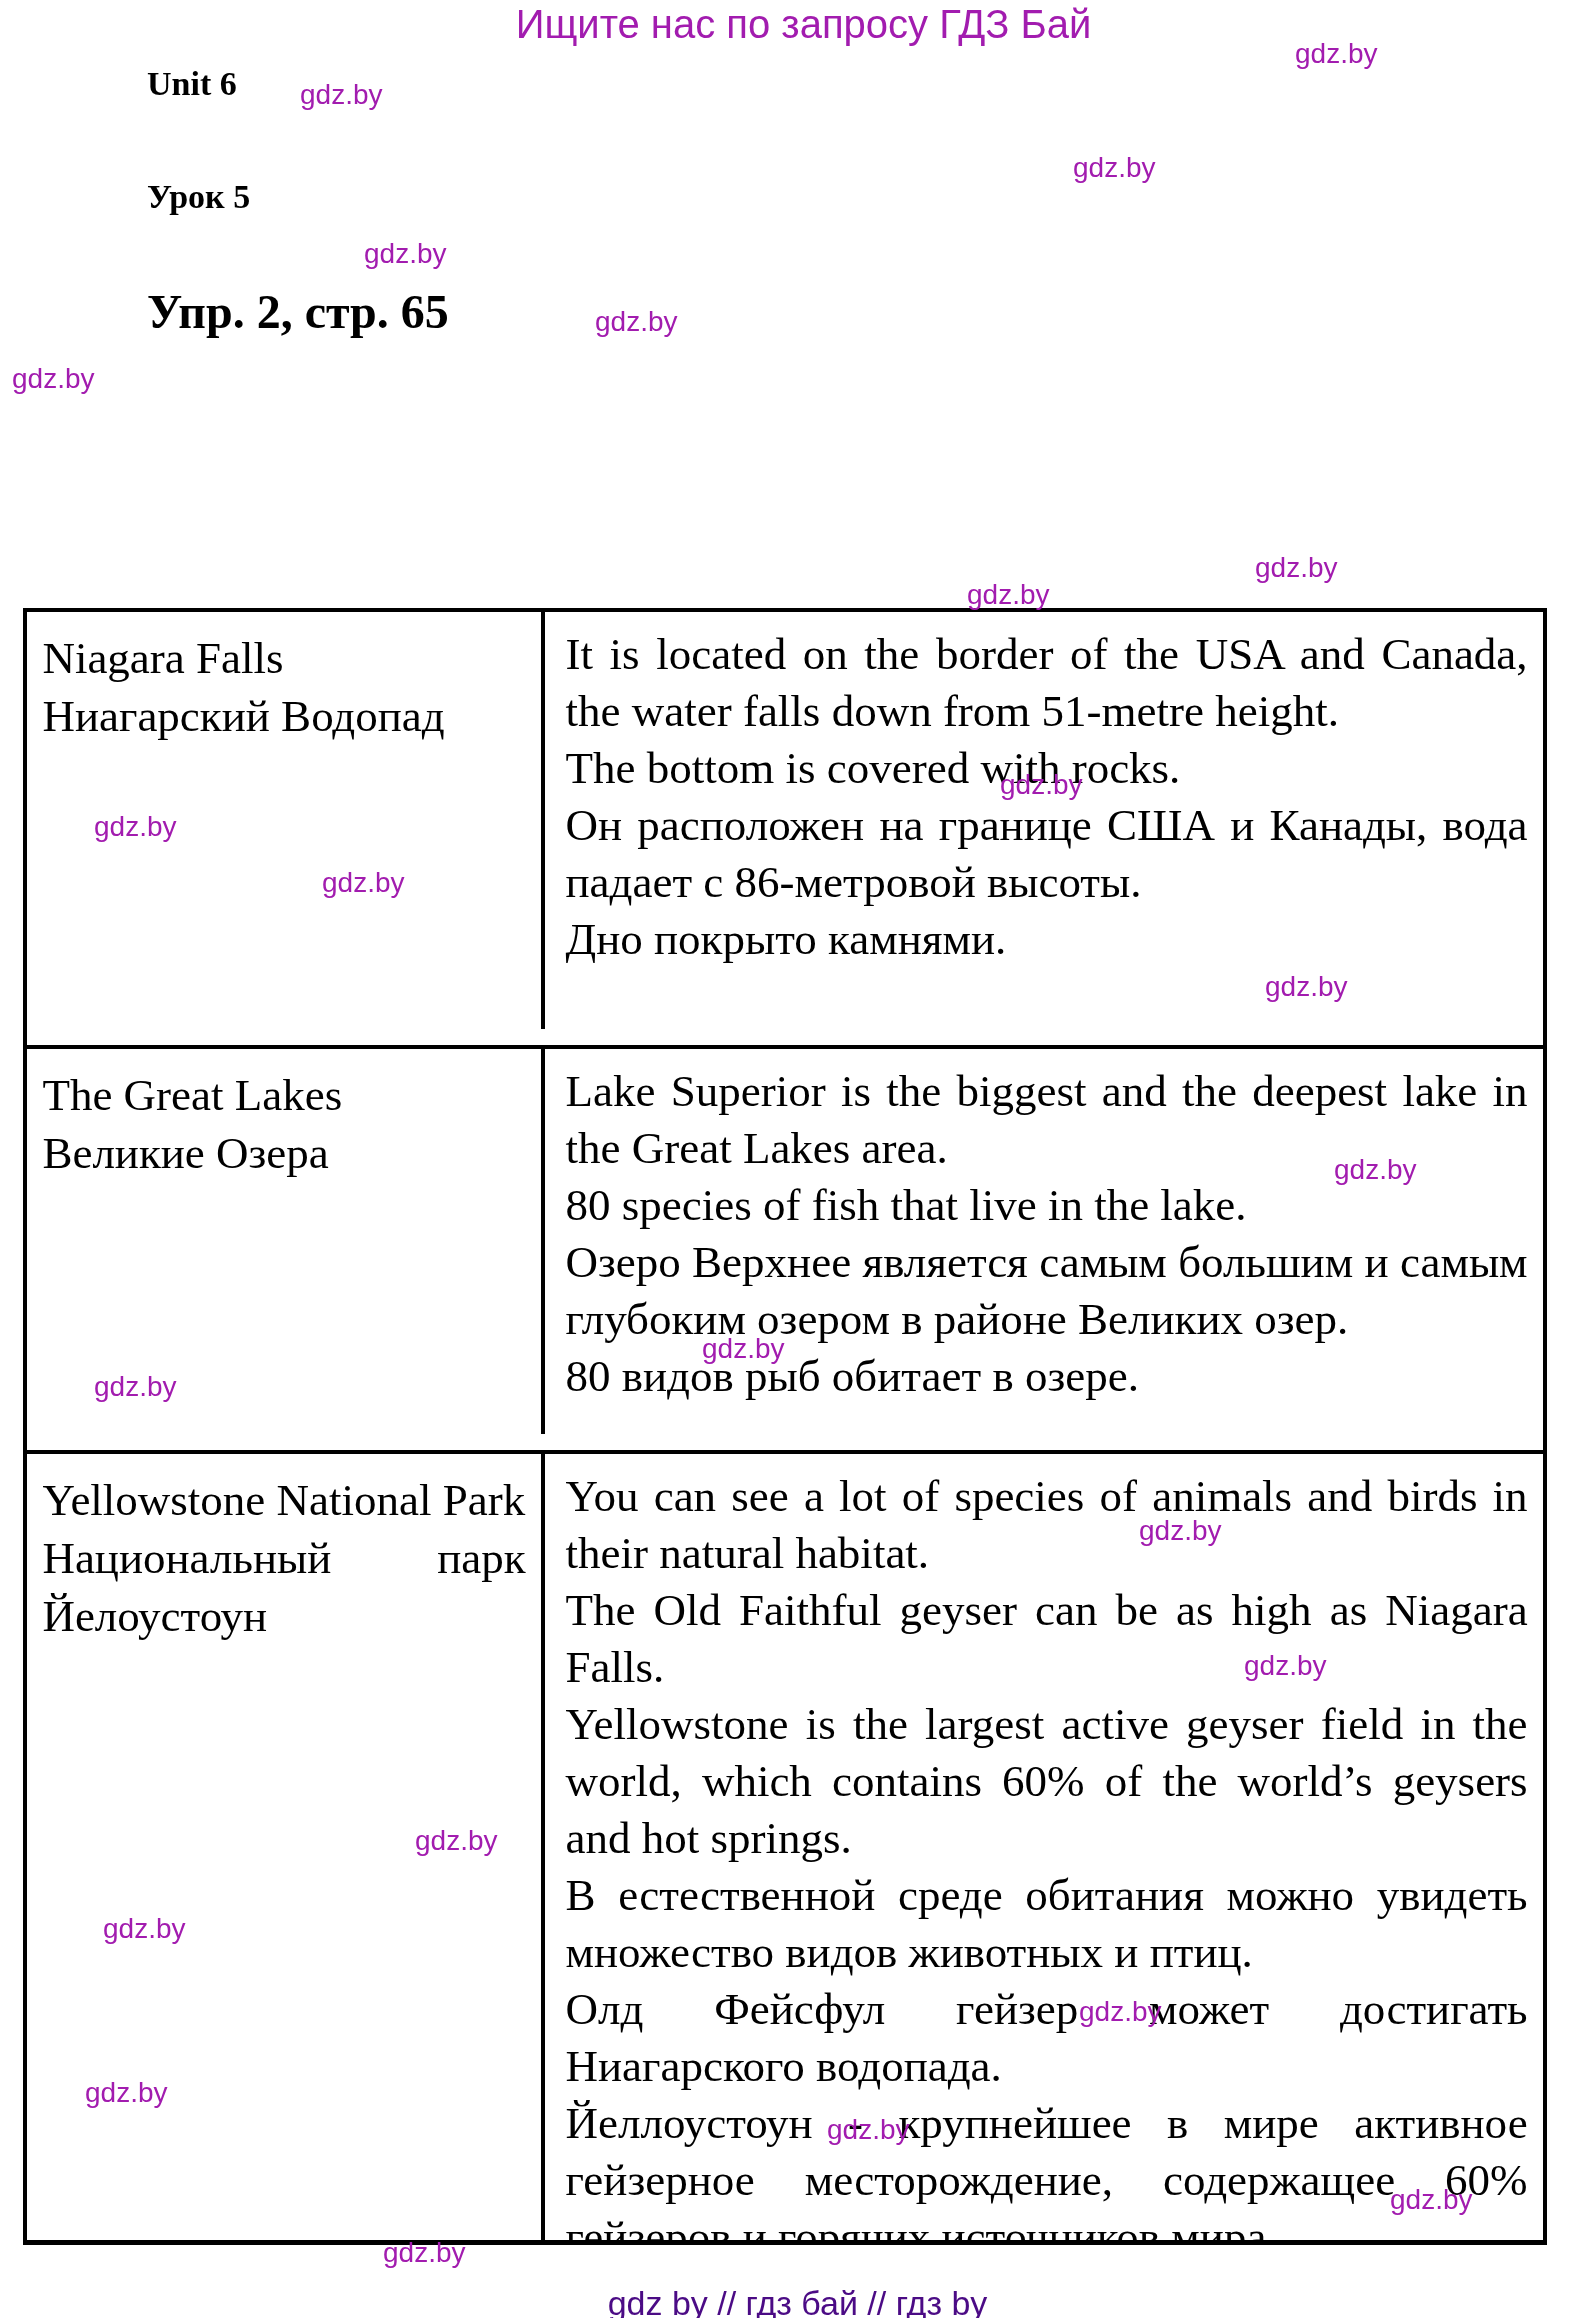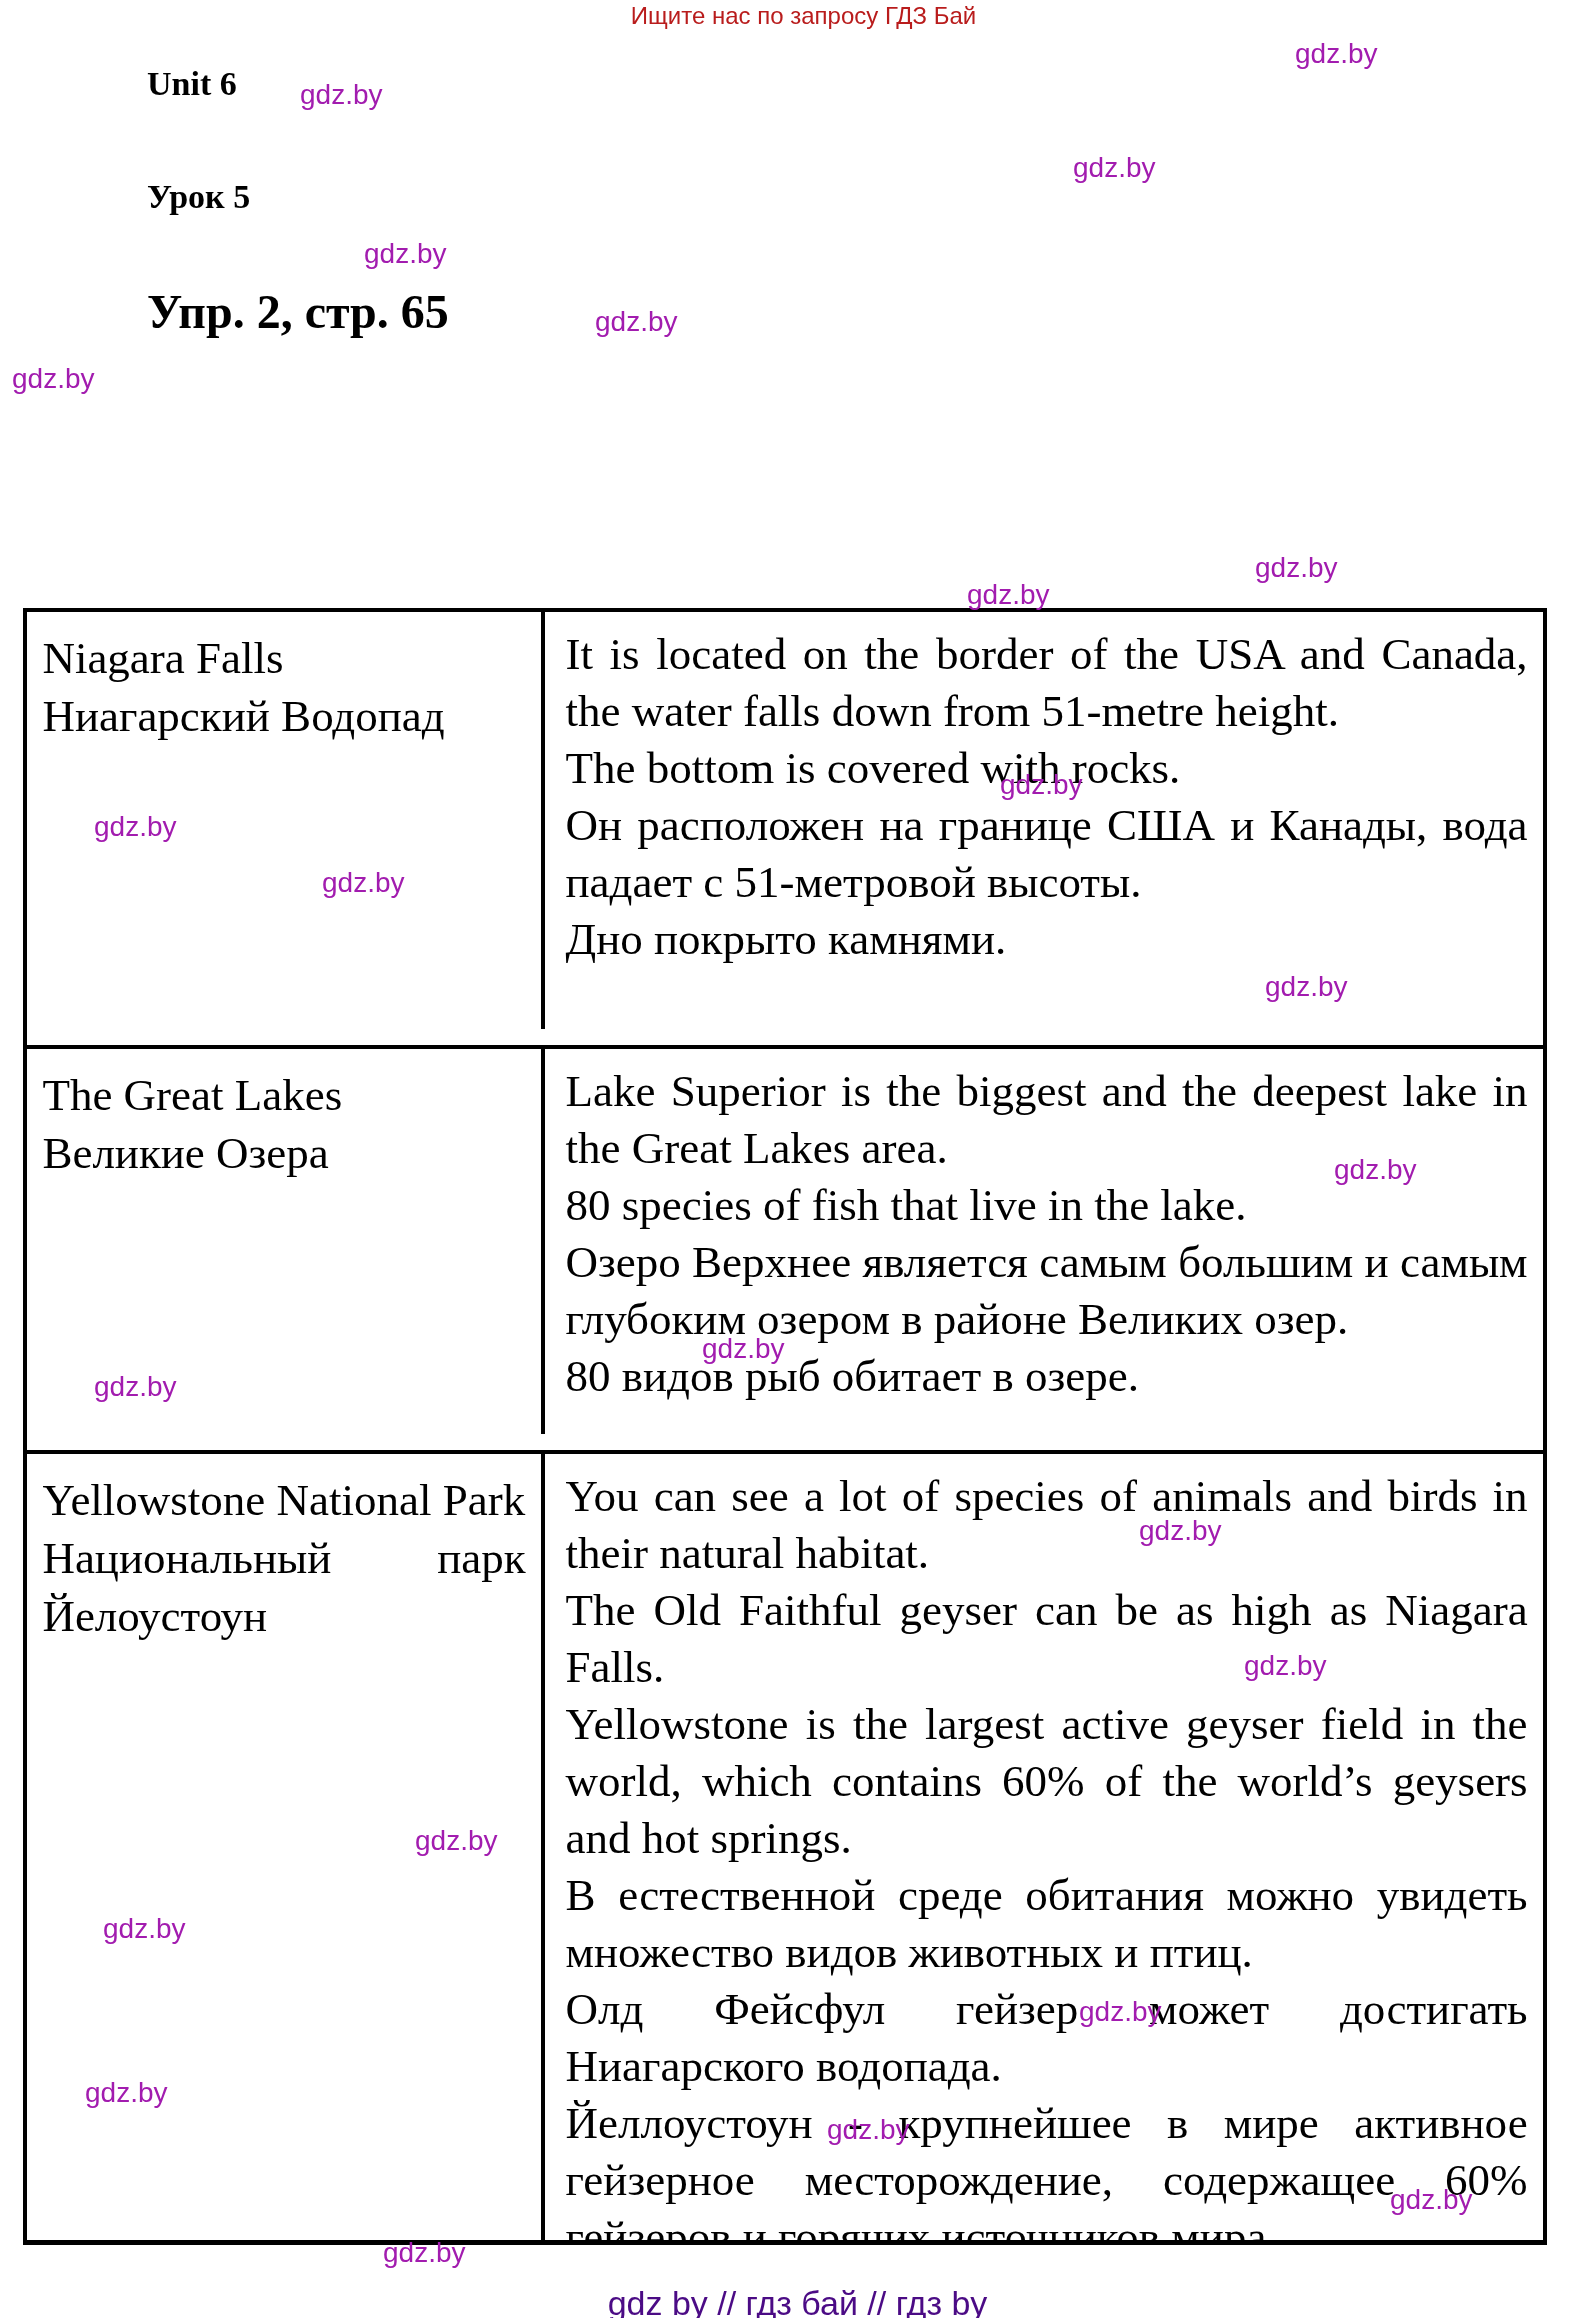--- a/index.html
+++ b/index.html
@@ -13,22 +13,22 @@
     overflow: hidden;
   }
   .promo {
     position: absolute;
     top: 1.7px; left: 0;
     width: 100%;
     text-align: center;
     padding-left: 12px;
     box-sizing: border-box;
     font-family: "Liberation Sans", sans-serif;
-    font-size: 24px;
-    color: #b91c1c;
+    font-size: 40px;
+    color: #a21caf;
   }
   .wm {
     position: absolute;
     font-family: "Liberation Sans", sans-serif;
     font-size: 28px;
     color: #a21caf;
     white-space: nowrap;
     z-index: 5;
   }
   .h-unit, .h-lesson {
@@ -139,21 +139,21 @@
 
   <div class="places-table">
 
     <div class="cell left">
       <div>Niagara Falls</div>
       <div>Ниагарский Водопад</div>
     </div>
     <div class="cell right">
       <p>It is located on the border of the USA and Canada, the water falls down from 51-metre height.</p>
       <p>The bottom is covered with rocks.</p>
-      <p>Он расположен на границе США и Канады, вода падает с 51-метровой высоты.</p>
+      <p>Он расположен на границе США и Канады, вода падает с 86-метровой высоты.</p>
       <p>Дно покрыто камнями.</p>
     </div>
 
     <div class="cell left row2">
       <div>The Great Lakes</div>
       <div>Великие Озера</div>
     </div>
     <div class="cell right row2">
       <p>Lake Superior is the biggest and the deepest lake in the Great Lakes area.</p>
       <p>80 species of fish that live in the lake.</p>

